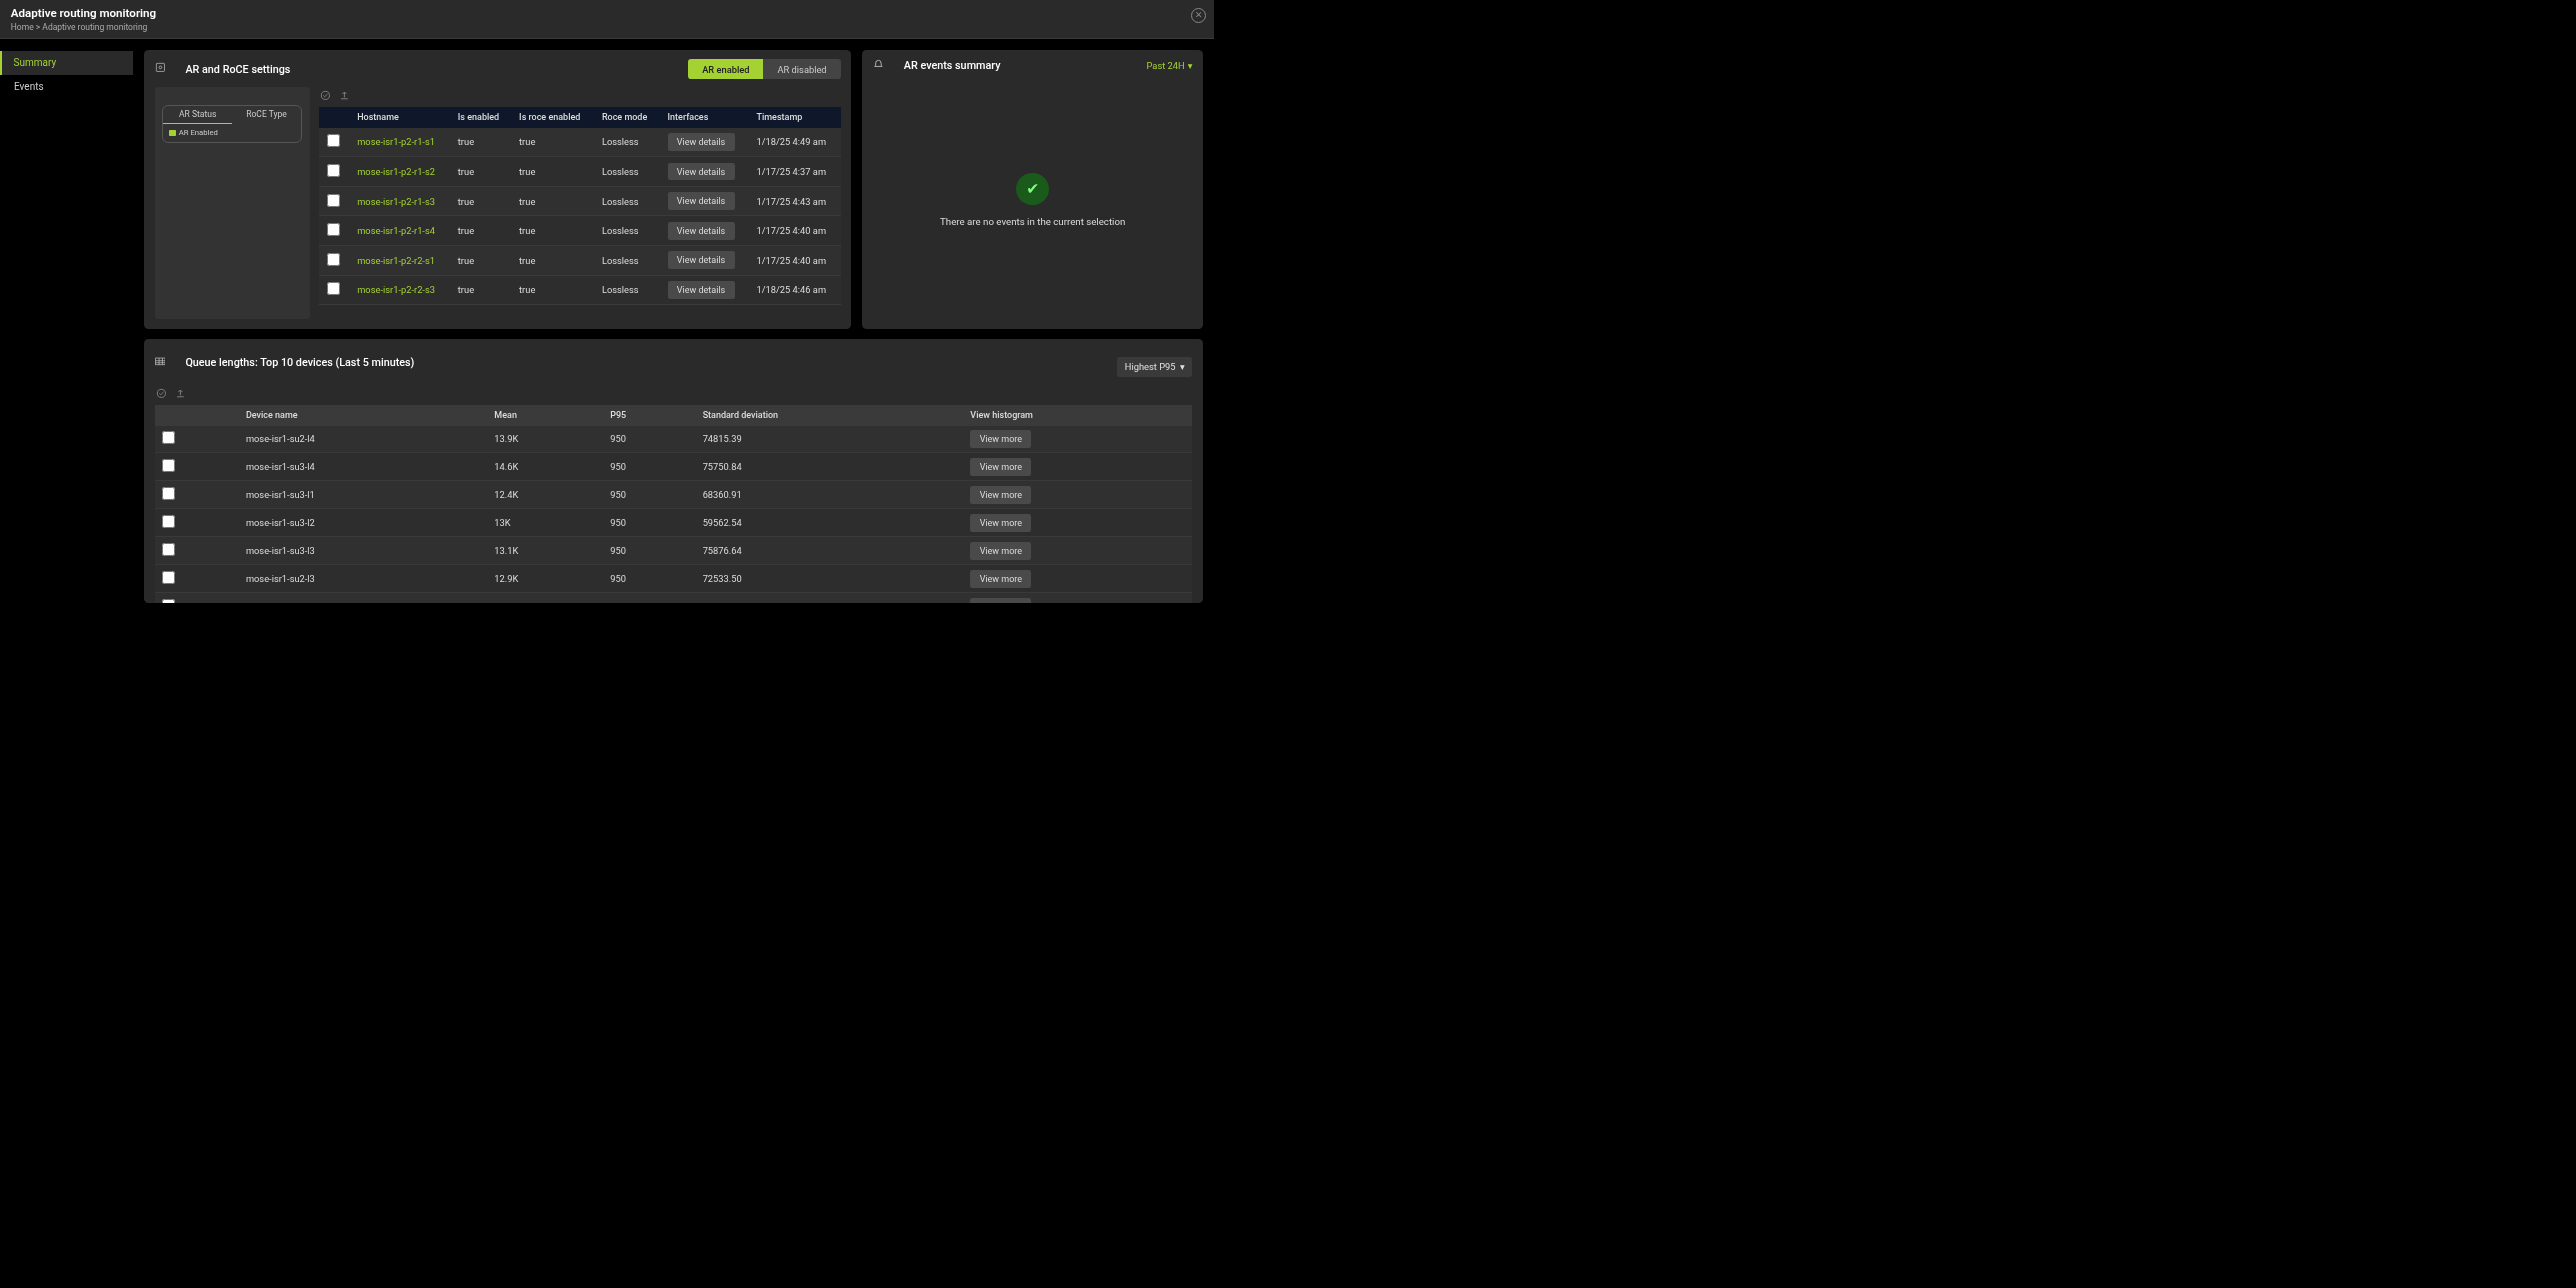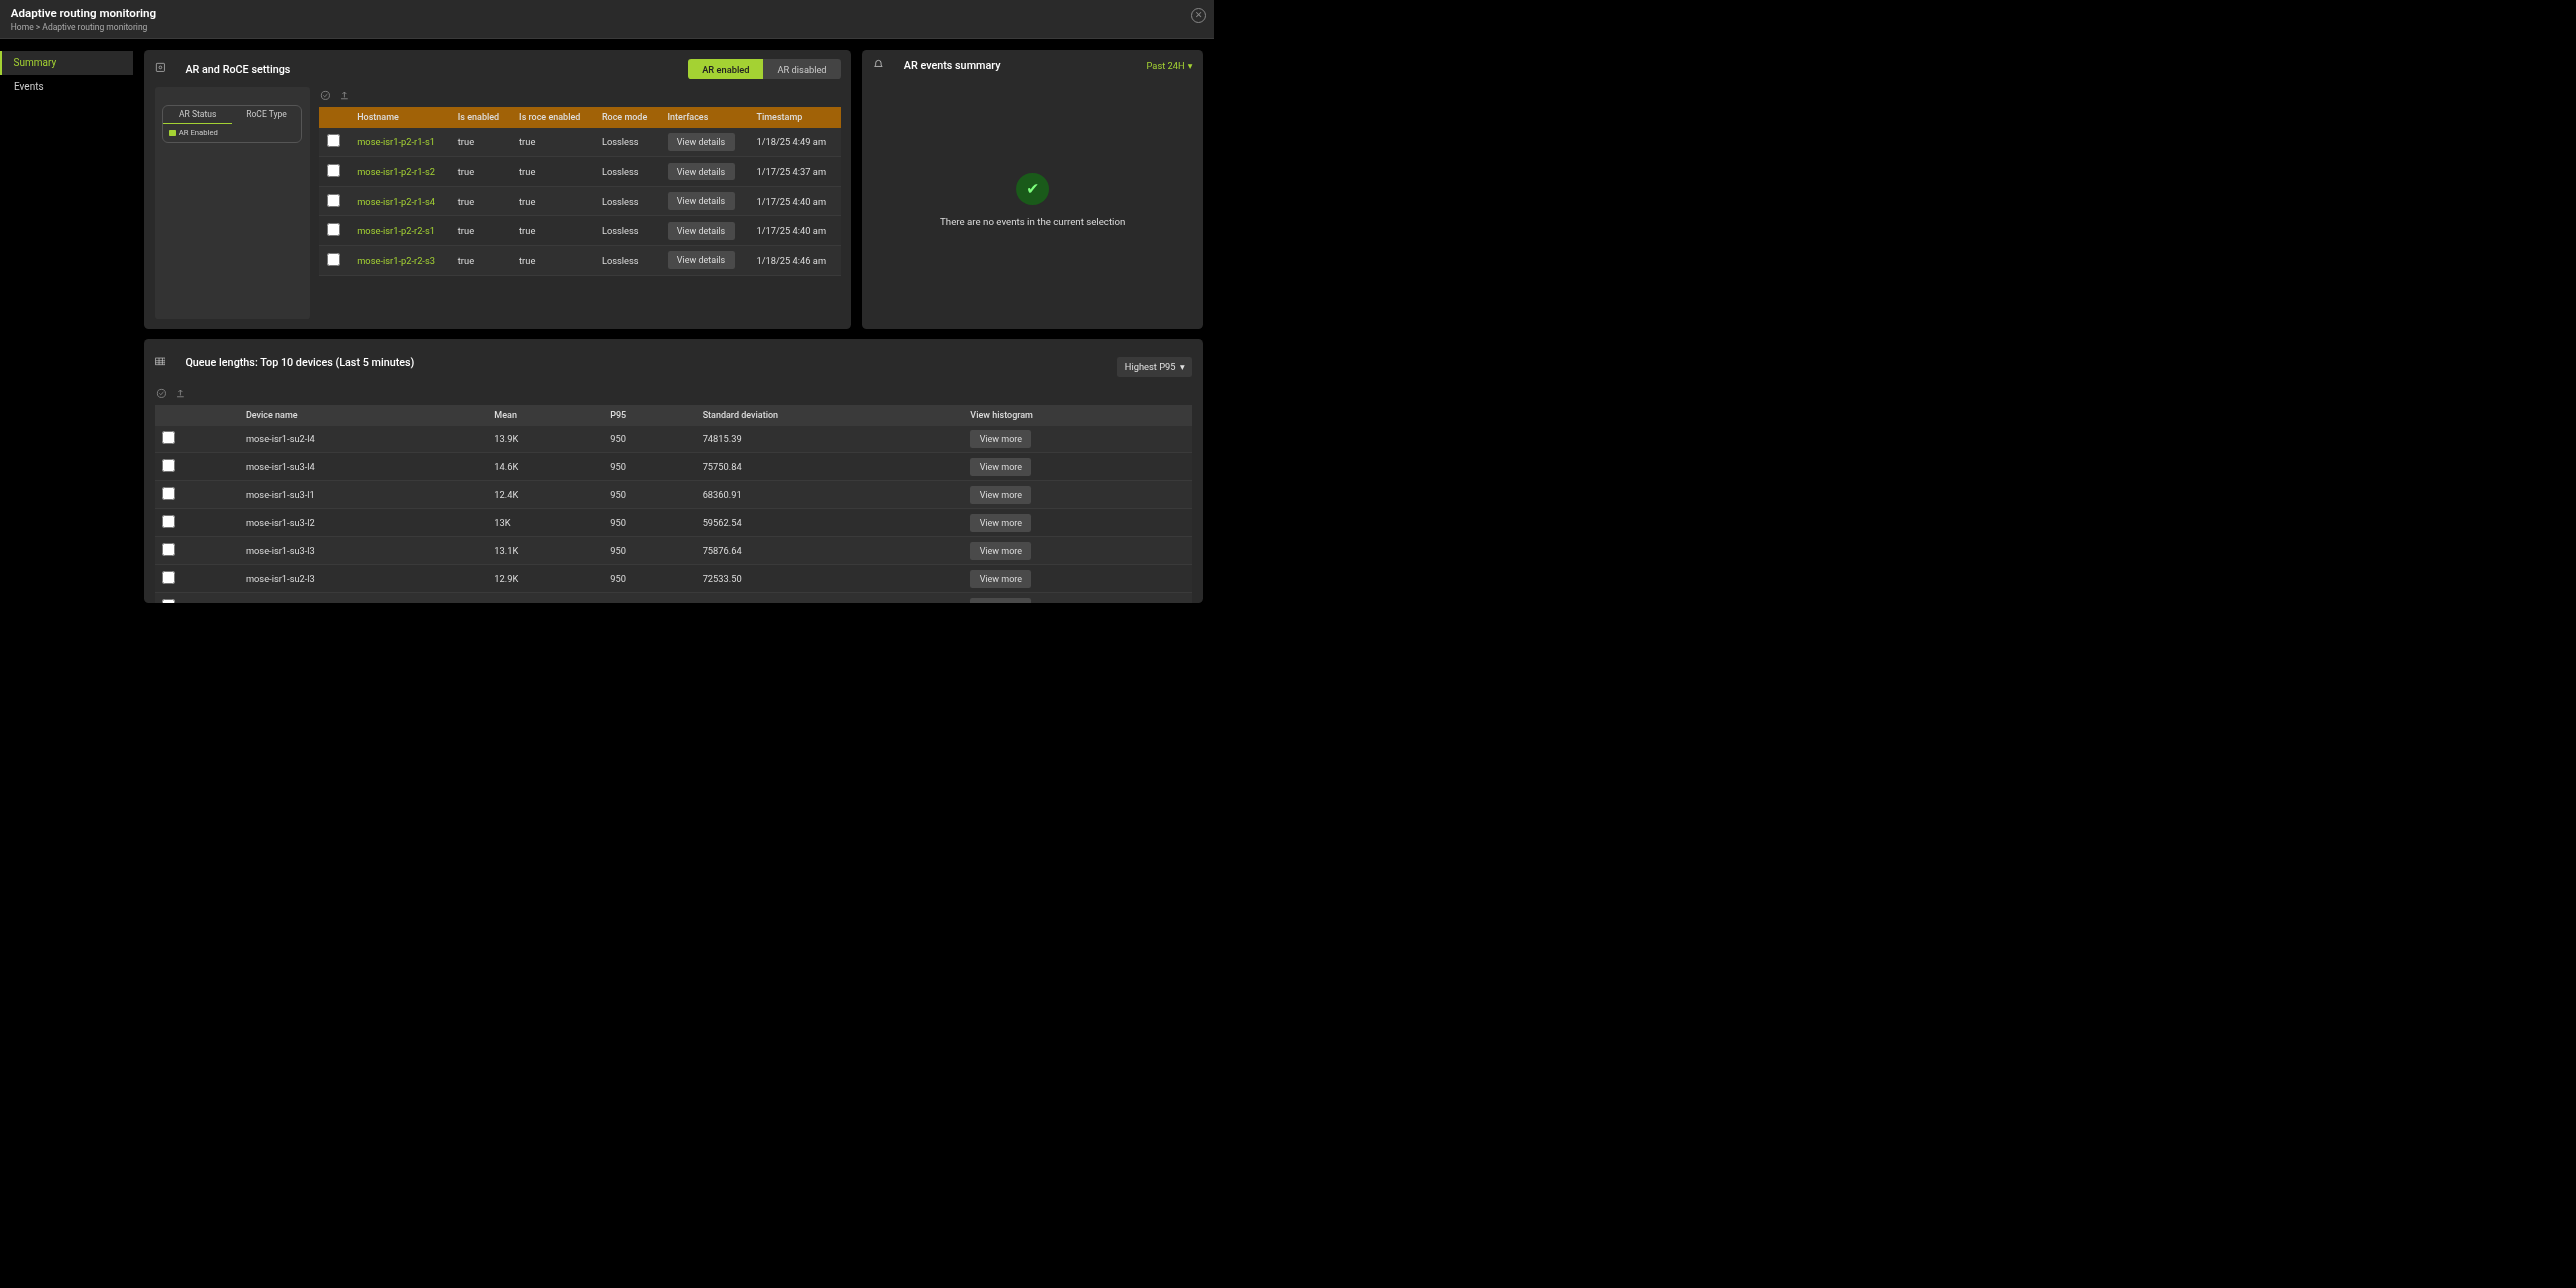--- a/index.html
+++ b/index.html
@@ -37,21 +37,21 @@
 .donut-tab { flex: 1; text-align: center; font-size: 8.5px; padding: 3.1px 0; color: #ccc; cursor: pointer; }
 .donut-tab.active { border-bottom: 1.5px solid #a4d233; }
 .donut-legend { display: flex; align-items: center; gap: 3.1px; font-size: 7.7px; padding: 4.6px 6.2px; color: #ccc; }
 .legend-swatch { width: 6.2px; height: 6.2px; background: #a4d233; border-radius: 0.8px; }
 
 .table-wrap { flex: 1; display: flex; flex-direction: column; background: transparent; overflow: hidden; }
 .table-tools { display: flex; gap: 7.7px; padding: 3.1px 1.5px 6.2px; }
 .tool-icon { width: 10.8px; height: 10.8px; cursor: pointer; color: #888; }
 
 .tbl { width: 100%; border-collapse: collapse; font-size: 9.3px; }
-.tbl thead th { background: #a16207; color: #ddd; text-align: left; font-weight: 500; padding: 5.4px 7.7px; font-size: 9px; }
+.tbl thead th { background: #0f172a; color: #ddd; text-align: left; font-weight: 500; padding: 5.4px 7.7px; font-size: 9px; }
 .tbl tbody tr { border-bottom: 0.8px solid #3a3a3a; }
 .tbl tbody tr:nth-child(odd) { background: #303030; }
 .tbl tbody tr:nth-child(even) { background: #2d2d2d; }
 .tbl tbody td { padding: 5.4px 7.7px; color: #ddd; }
 .tbl .host { color: #a4d233; }
 .tbl input[type=checkbox] { accent-color: #a4d233; }
 
 .btn { background: #4a4a4a; border: none; color: #ddd; padding: 3.9px 9.3px; border-radius: 2.3px; font-size: 9px; cursor: pointer; }
 
 .toggle-group { display: flex; border-radius: 3.1px; overflow: hidden; }
@@ -156,20 +156,29 @@
                     <td><input type="checkbox" style=""></td>
                     <td class="host">mose-isr1-p2-r1-s2</td>
                     <td>true</td>
                     <td>true</td>
                     <td>Lossless</td>
                     <td><button class="btn">View details</button></td>
                     <td>1/17/25 4:37 am</td>
                   </tr>
                   <tr>
                     <td><input type="checkbox" style=""></td>
+                    <td class="host">mose-isr1-p2-r1-s3</td>
+                    <td>true</td>
+                    <td>true</td>
+                    <td>Lossless</td>
+                    <td><button class="btn">View details</button></td>
+                    <td>1/17/25 4:43 am</td>
+                  </tr>
+                  <tr>
+                    <td><input type="checkbox" style=""></td>
                     <td class="host">mose-isr1-p2-r1-s4</td>
                     <td>true</td>
                     <td>true</td>
                     <td>Lossless</td>
                     <td><button class="btn">View details</button></td>
                     <td>1/17/25 4:40 am</td>
                   </tr>
                   <tr>
                     <td><input type="checkbox" style=""></td>
                     <td class="host">mose-isr1-p2-r2-s1</td>

